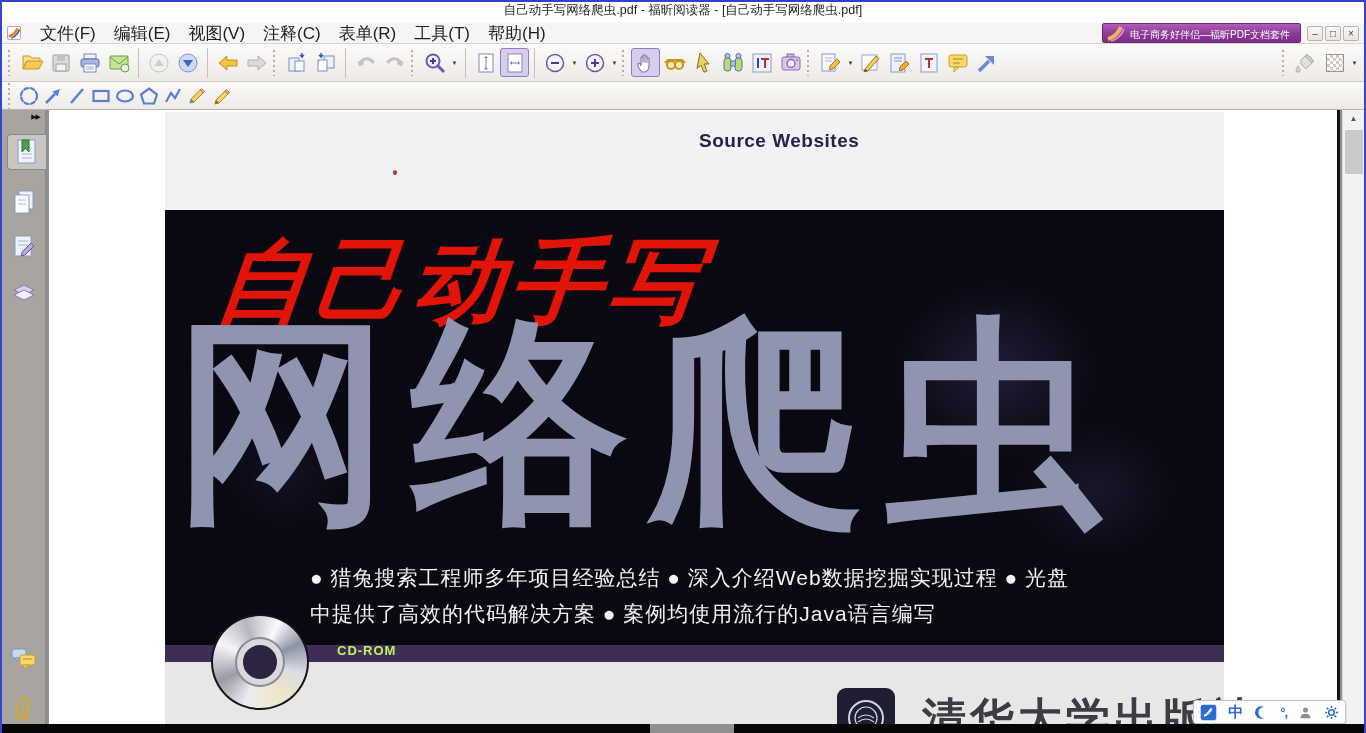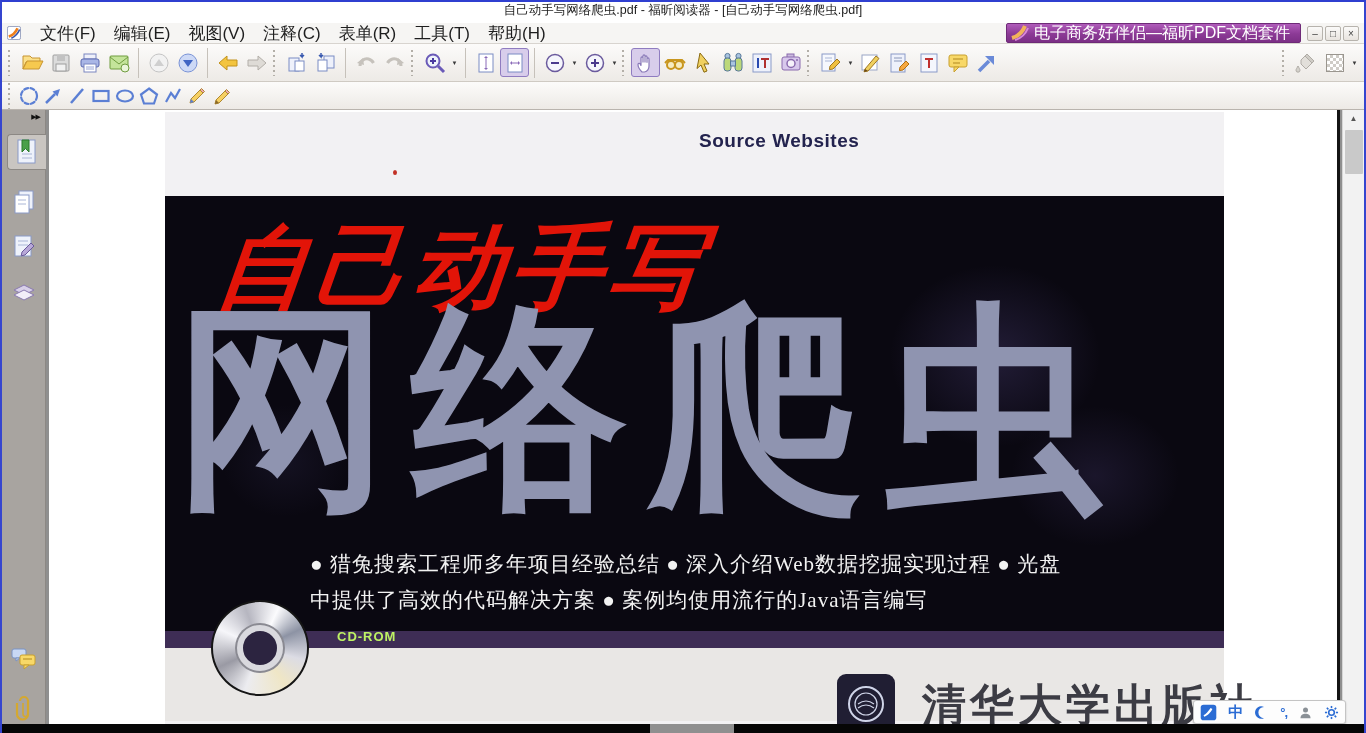--- a/index.html
+++ b/index.html
@@ -16,22 +16,22 @@
   .battery { width:68px; height:15px; border-radius:8px; background:linear-gradient(#6db0e8,#3f84cc); border:1px solid #2a5f9e; display:flex; align-items:center; padding:0 4px; gap:1px; margin-right:8px; }
   .battery i { display:block; width:3px; height:8px; border-radius:1px; }
   .battery i.g { background:#3fe04a; }
   .battery i.b { background:#9ccdf2; opacity:.65; }
 
   
   .menubar { position:absolute; left:0; top:21px; right:0; height:21px; background:#f6f5f3; border-bottom:1px solid #d8d4cf; display:flex; align-items:center; padding:0 5px; }
   .menubar .app-ico { width:14px; height:14px; margin-right:10px; }
   .menu-item { font-size:17px; color:#1e1e1e; padding:2px 9px; cursor:default; }
   .menubar .spacer { flex:1; }
-  .promo { height:20px; background:linear-gradient(#b05cba,#8c3a96 55%,#7c2f86); border:1px solid #6e2a78; color:#fff; font-size:16px;
-           display:flex; align-items:center; padding:0 10px 0 4px; margin-right:4px; border-radius:2px; white-space:nowrap; }
+  .promo { height:20px; background:linear-gradient(#b05cba,#8c3a96 55%,#7c2f86); border:1px solid #6e2a78; color:#fff; font-size:10px;
+           display:flex; align-items:flex-end; padding:0 10px 0 4px; margin-right:4px; border-radius:2px; white-space:nowrap; }
   .promo svg { margin-right:5px; }
   .winbtn { width:16px; height:15px; margin-left:2px; background:linear-gradient(#fbfaf9,#e8e4df); border:1px solid #b7b3ad; font-size:10px; line-height:13px;
             text-align:center; color:#444; border-radius:2px; cursor:default; }
 
   
   .toolbar { position:absolute; left:0; right:0; display:flex; align-items:center; background:linear-gradient(#fcfbfa,#edeae6); }
   #toolbar-main { top:42px; height:38px; border-bottom:1px solid #cfcac3; padding:0 4px; }
   #toolbar-draw { top:80px; height:28px; border-bottom:1px solid #b9b4ae; padding:0 4px; }
   .grip { width:5px; height:26px; margin:0 4px 0 2px; background:repeating-linear-gradient(#b3afa8 0 2px, transparent 2px 5px); background-size:2px 100%; background-repeat:repeat-y; }
   .sep  { width:1px; height:30px; background:#c6c1ba; margin:0 5px; }
@@ -45,34 +45,34 @@
   
   .sidebar { position:absolute; left:0; top:108px; bottom:0; width:44px; background:#a8a4a0; border-right:1px solid #8c8884; }
   .sb-expand { position:absolute; top:3px; right:5px; font-size:7px; letter-spacing:-1px; color:#111; cursor:default; }
   .sb-btn { position:absolute; left:5px; width:33px; height:36px; display:flex; align-items:center; justify-content:center; cursor:default; border-radius:3px; }
   .sb-btn.tab-active { background:#c9c5c1; border:1px solid #8c8884; border-right:none; width:39px; border-radius:4px 0 0 4px; }
 
   
   .docarea { position:absolute; left:44px; top:108px; right:0; bottom:0; background:#8f8f8f; }
   .page { position:absolute; left:3px; top:0; width:1291px; height:625px; background:#ffffff; border-right:3px solid #141414; overflow:hidden; }
   .photo { position:absolute; left:116px; top:2px; width:1059px; bottom:0; height:623px; background:#f2f1f3; }
-  .photo-top { position:relative; width:100%; height:84px; background:#f2f1f3; }
+  .photo-top { position:relative; width:100%; height:98px; background:#f2f1f3; }
   .src-web { position:absolute; left:534px; top:18px; font-size:19px; font-weight:bold; color:#23234e; letter-spacing:.5px; }
   .authors { position:absolute; left:728px; top:56px; font-size:28px; color:#1f1f24; letter-spacing:5px; word-spacing:12px; white-space:nowrap; }
   .artifact-dot { position:absolute; left:228px; top:58px; width:4px; height:5px; background:#c23024; border-radius:50%; }
   .cover { position:relative; width:100%; height:435px; background:#0a0811; overflow:hidden; }
   .cover::before { content:""; position:absolute; inset:0;
       background:radial-gradient(ellipse 150px 130px at 830px 160px, rgba(130,110,205,.20), transparent 70%),
                  radial-gradient(ellipse 120px 100px at 930px 280px, rgba(120,100,190,.15), transparent 70%),
                  radial-gradient(ellipse 90px 80px at 120px 265px, rgba(110,100,180,.10), transparent 70%); }
   .red-title { position:absolute; left:52px; top:10px; font-size:92px; font-weight:bold; font-style:italic; color:#e21408;
                letter-spacing:6px; transform:skewX(-6deg); white-space:nowrap; }
   .main-title { position:absolute; left:10px; top:102px; font-size:215px; font-weight:900; color:#8f94b0; letter-spacing:22px;
                 line-height:1; white-space:nowrap; transform:scaleY(1.02); transform-origin:top left; }
-  .bullets { position:absolute; left:145px; top:350px; right:26px; color:#f2f2f2; font-size:21px; line-height:36px; letter-spacing:1px;font-family:Liberation Serif, serif; }
+  .bullets { position:absolute; left:145px; top:350px; right:26px; color:#f2f2f2; font-size:21px; line-height:36px; letter-spacing:1px; }
   .band { position:relative; width:100%; height:17px; background:#3e2d55; }
   .cd-label { position:absolute; left:172px; top:-2px; color:#bef264; font-size:13px; font-weight:bold; letter-spacing:1px; }
   .photo-bottom { position:relative; width:100%; height:73px; background:#e9e7e5; }
   .cd { position:absolute; left:46px; top:-48px; width:98px; height:96px; border-radius:50%; border:2px solid #151515; z-index:3;
         background:conic-gradient(from 200deg,#ececf0,#9a9aa4 45deg,#f6f6fa 95deg,#b6b6c0 140deg,#fbfbfd 185deg,#8d93a4 225deg,#dcdce4 265deg,#efe6c6 305deg,#ececf0 360deg); }
   .cd::after { content:""; position:absolute; left:50%; top:50%; width:34px; height:34px; transform:translate(-50%,-50%);
         border-radius:50%; background:#2c2440; border:6px solid #d9d9de; box-shadow:0 0 0 2px #8a8a92; }
   .pub-logo { position:absolute; left:672px; top:26px; width:58px; height:60px; background:#201e33; border-radius:9px; display:flex; align-items:center; justify-content:center; }
   .pub-name { position:absolute; left:757px; top:28px; font-size:44px; font-weight:bold; color:#3c3c44; letter-spacing:4px; white-space:nowrap; }
 

